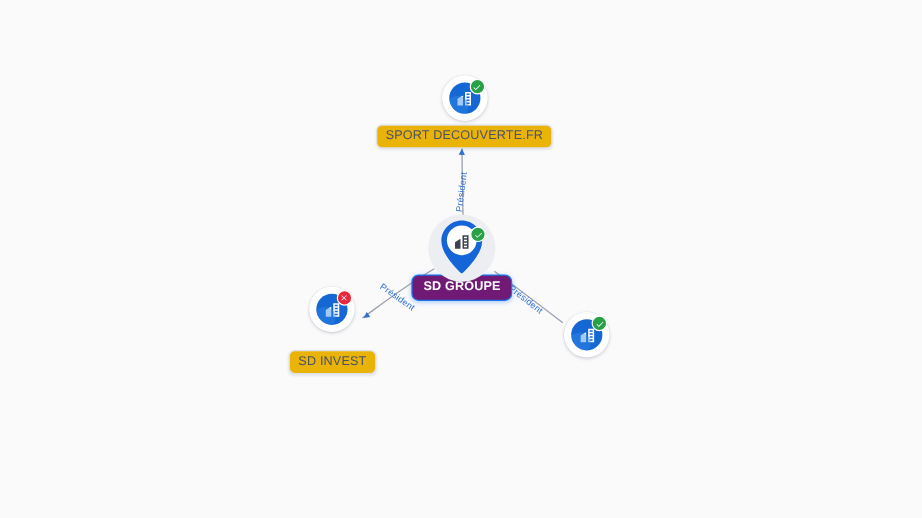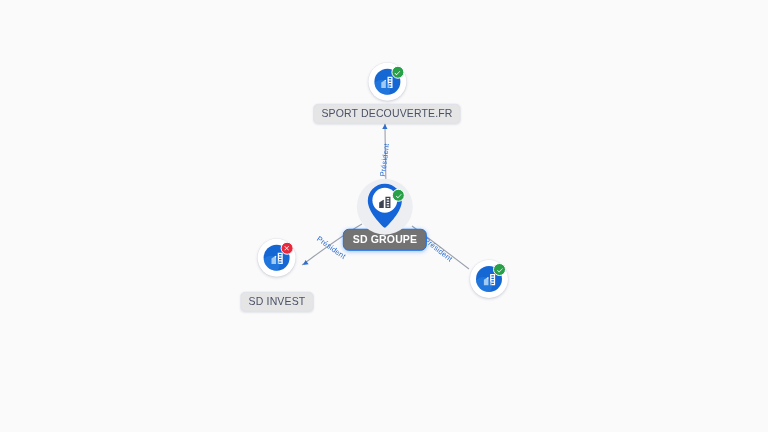--- a/index.html
+++ b/index.html
@@ -86,31 +86,31 @@
   }
   .badge.ok  { background: #27a048; }
   .badge.err { background: #e8293b; }
   .badge svg { display: block; }
 
   
   .node-label {
     margin-top: 3px;
     padding: 3px 7px 4px 7px;
     border-radius: 5px;
-    background: #e5e5e5;
+    background: #eab308;
     border: 1px solid #dfe2ea;
     color: #4a5166;
     font-size: 10.5px;
     letter-spacing: .15px;
     line-height: 1;
     white-space: nowrap;
     box-shadow: 0 1px 2px rgba(40,50,80,.10);
   }
   .node.selected .node-label {
-    background: #737373;
+    background: #701a75;
     border-color: #1a73e8;
     color: #ffffff;
     font-weight: bold;
     padding: 4px 9px 5px 9px;
     border-radius: 6px;
     box-shadow: 0 1px 4px rgba(26,115,232,.40);
   }
 
   
   .node.selected .node-icon-wrap {

